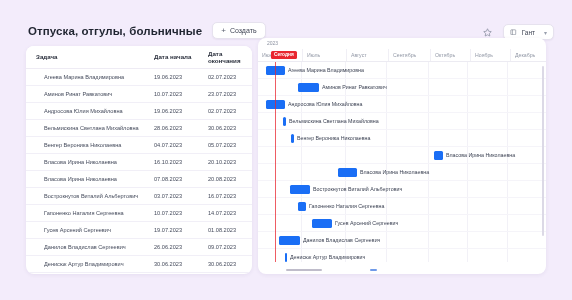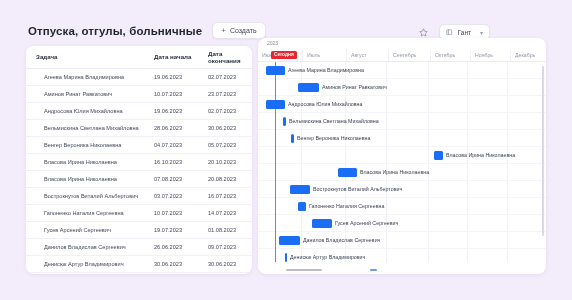--- a/index.html
+++ b/index.html
@@ -4,21 +4,21 @@
 <style>
   * { box-sizing: border-box; margin: 0; padding: 0; }
   html, body {
     width: 572px; height: 300px;
     background: #f3ecfb;
     font-family: "Liberation Sans", sans-serif;
     overflow: hidden;
   }
   .app {
     position: relative;
-    width: 508px; height: 300px;
+    width: 572px; height: 300px;
     background: #f3ecfb;
   }
 
   
   .page-header {
     position: absolute;
     left: 28px; top: 22px;
     display: flex; align-items: center; gap: 10px;
   }
   .page-title {

